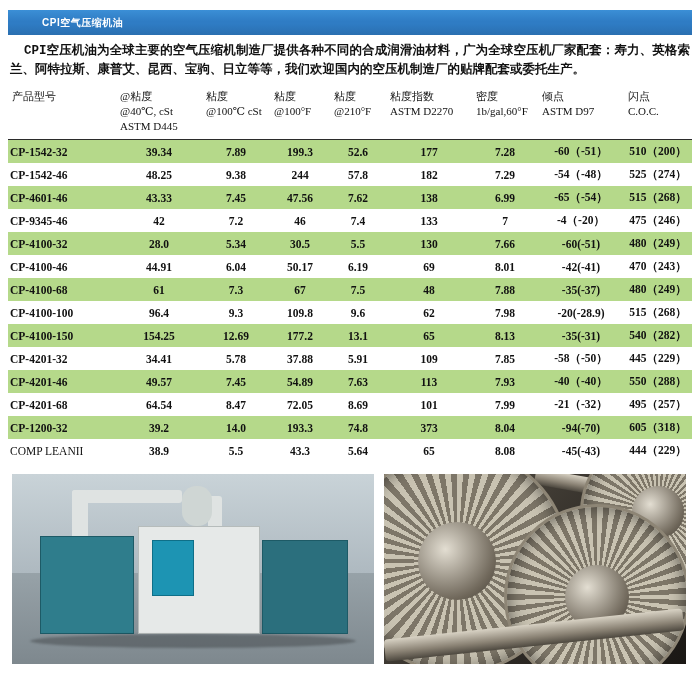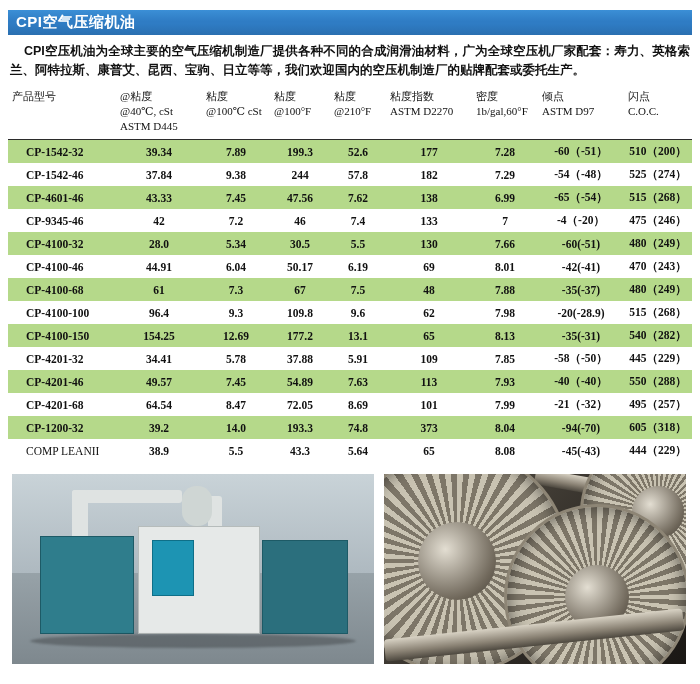--- a/index.html
+++ b/index.html
@@ -27,34 +27,35 @@
     margin-top: 10px;
     background: linear-gradient(to bottom, #3b8fd6 0%, #2f7cc4 45%, #2f7cc4 55%, #2a6fb0 100%);
     height: 25px;
     display: flex;
     align-items: center;
     padding-left: 8px;
     box-sizing: border-box;
   }
   .title-bar .title-text {
     color: #ffffff;
-    font-size: 15px;
+    font-size: 10px;
     font-weight: bold;
     letter-spacing: 0.5px;
     font-family: "Liberation Sans", "DejaVu Sans", sans-serif;
+    margin-left: 26px;
   }
 
   
   .intro {
     margin: 7px 2px 6px 2px;
     font-size: 12.5px;
     line-height: 19px;
     text-align: justify;
     font-weight: bold;
-    font-family: Liberation Sans, sans-serif;
+    font-family: Liberation Mono, monospace;
   }
   .intro .indent { display: inline-block; width: 14px; }
 
   
   table.spec {
     width: 684px;
     border-collapse: collapse;
     font-size: 11px;
     font-family: "Liberation Serif", "DejaVu Serif", serif;
     table-layout: fixed;
@@ -81,21 +82,21 @@
   table.spec thead th .l2 { display: block; }
 
   table.spec tbody td {
     padding: 4px 2px;
     text-align: center;
     font-size: 11.5px;
     white-space: nowrap;
   }
   table.spec tbody td.name {
     text-align: left;
-    padding-left: 18px;
+    padding-left: 2px;
     font-weight: bold;
   }
   table.spec tbody tr.shaded {
     background: #b5d98a;
   }
   table.spec tbody tr.shaded td { font-weight: bold; }
   table.spec tbody tr.plain td { font-weight: bold; }
   table.spec tbody tr.last td.name { font-weight: normal; }
   table.spec tbody tr.last td { font-weight: bold; }
 
@@ -251,21 +252,21 @@
         <td>7.89</td>
         <td>199.3</td>
         <td>52.6</td>
         <td>177</td>
         <td>7.28</td>
         <td>-60（-51）</td>
         <td>510（200）</td>
       </tr>
       <tr class="plain">
         <td class="name">CP-1542-46</td>
-        <td>37.84</td>
+        <td>48.25</td>
         <td>9.38</td>
         <td>244</td>
         <td>57.8</td>
         <td>182</td>
         <td>7.29</td>
         <td>-54（-48）</td>
         <td>525（274）</td>
       </tr>
       <tr class="shaded">
         <td class="name">CP-4601-46</td>

